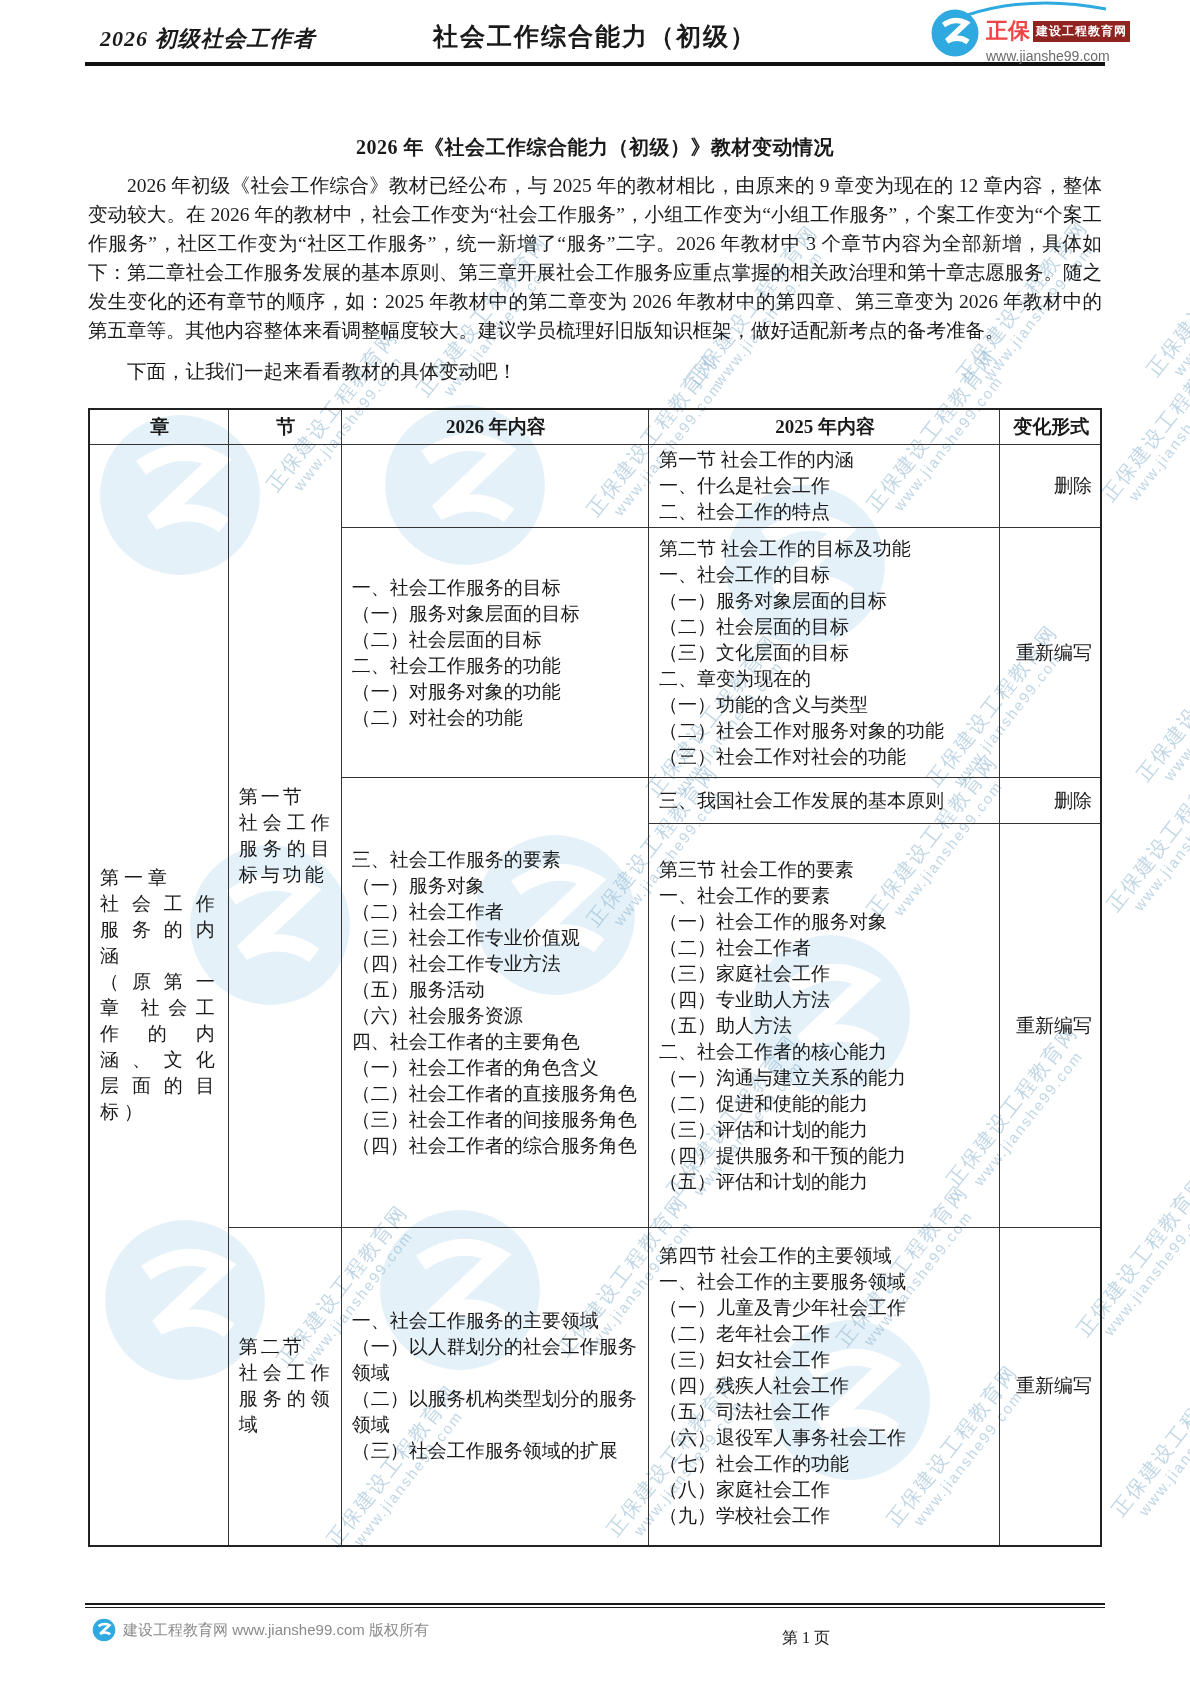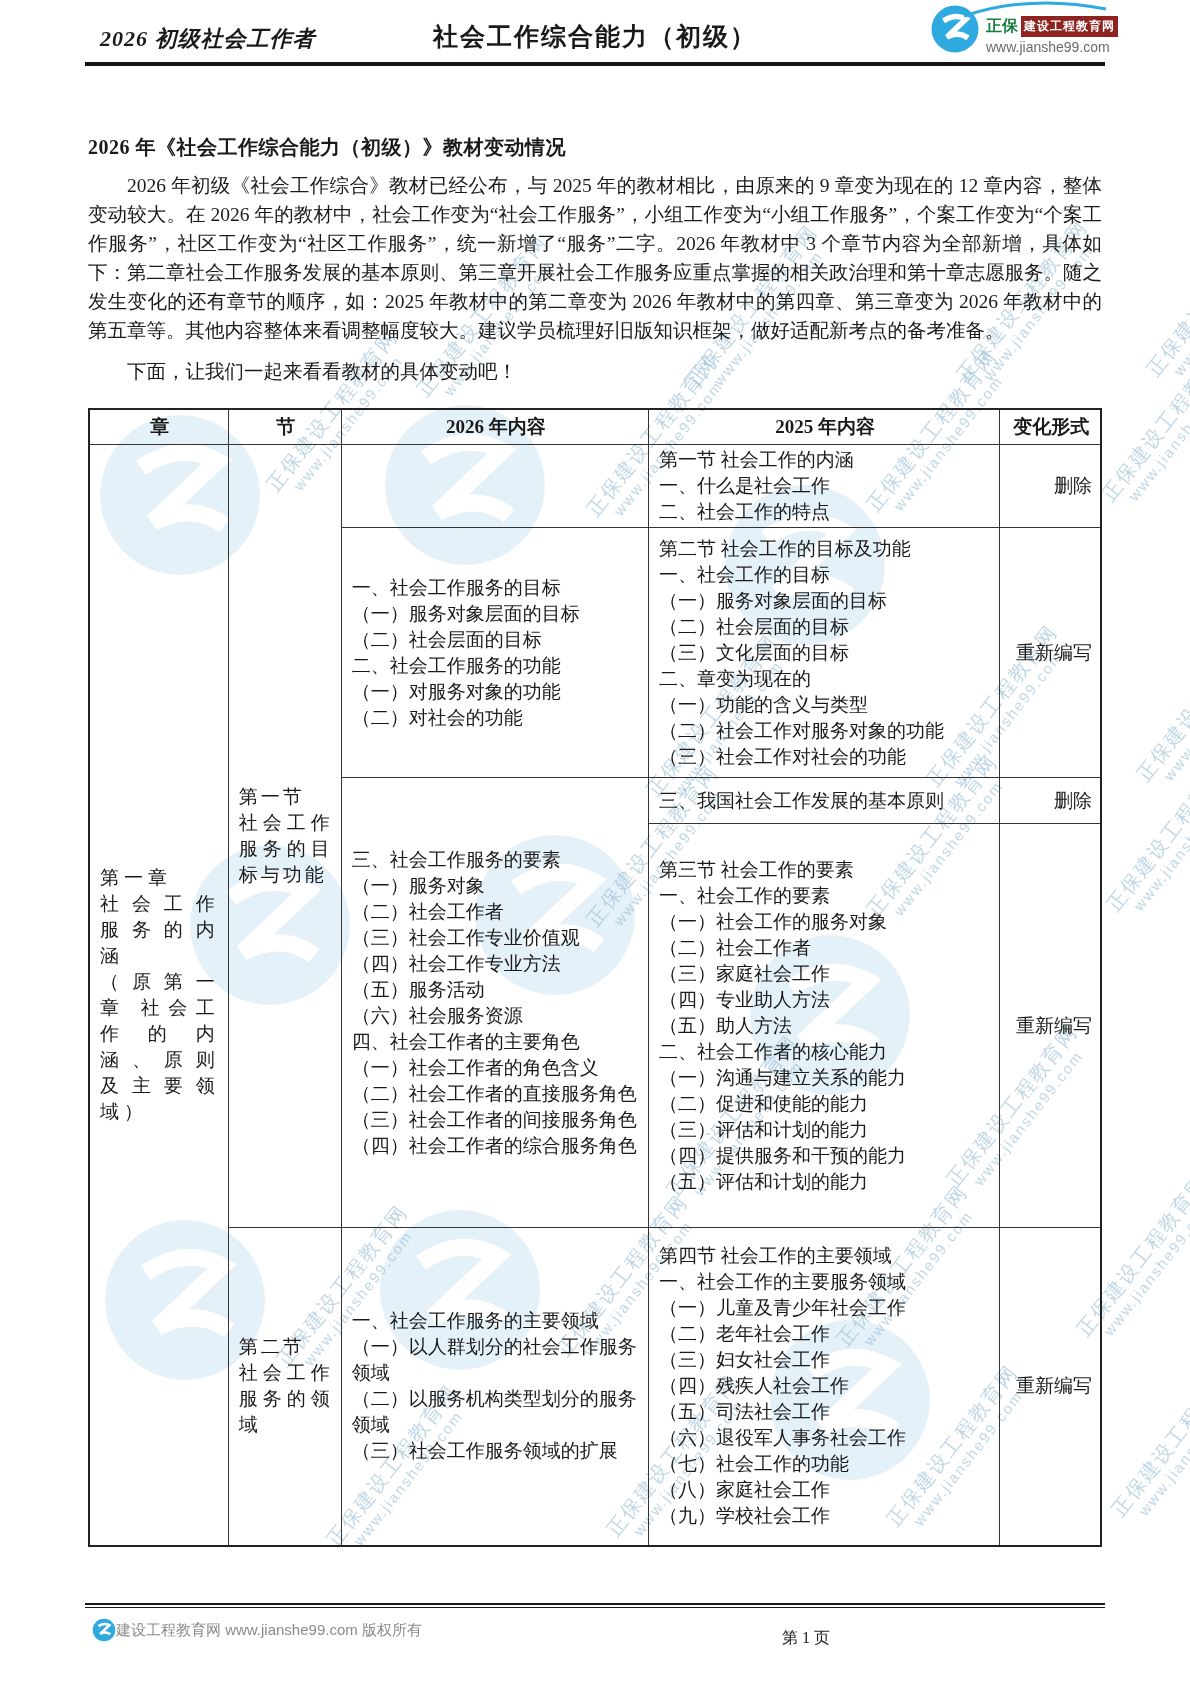--- a/index.html
+++ b/index.html
@@ -27,31 +27,31 @@
   }
   .h-center{
     position:absolute;left:50%;transform:translateX(-50%);top:20px;
     font-size:25px;font-weight:bold;letter-spacing:2px;
     font-family:"Liberation Sans","DejaVu Sans",sans-serif;
   }
   .h-logo{position:absolute;right:48px;top:2px;display:flex;align-items:center;gap:6px;width:212px;}
   .h-logo .arc{position:absolute;left:30px;top:-2px;}
   .logo-right{display:flex;flex-direction:column;margin-top:14px;}
   .logo-row1{display:flex;align-items:center;gap:3px;}
-  .brand-cn{color:#15803d;font-weight:bold;font-size:16px;font-family:"Liberation Sans",sans-serif;}
+  .brand-cn{color:#ef4444;font-weight:bold;font-size:22px;font-family:"Liberation Sans",sans-serif;}
   .brand-box{
     background:#8e2320;color:#fff;font-size:12px;font-weight:bold;padding:2px 3px;
     font-family:"Liberation Sans",sans-serif;letter-spacing:1px;
   }
   .brand-url{color:#6b6b6b;font-size:14px;margin-top:2px;font-family:"Liberation Sans",sans-serif;}
   .header-rule{margin:0 85px;border-top:4px solid #111;height:0;}
   
   main{margin:0 88px;}
   .page-title{
-    font-size:20px;font-weight:bold;margin:68px 0 10px 0;letter-spacing:.5px;
+    text-align:center;font-size:20px;font-weight:bold;margin:68px 0 10px 0;letter-spacing:.5px;
   }
   .para1{
     font-size:19.5px;line-height:29px;text-align:justify;margin:6px 0 2px 0;text-indent:2em;
   }
   .para2{font-size:19.5px;line-height:29px;margin:12px 0 0 0;text-indent:2em;}
   
   table.changes{
     border-collapse:collapse;margin-top:22px;width:1014px;table-layout:fixed;
     background:transparent;
   }
@@ -68,21 +68,21 @@
   td.cell-change{text-align:right;padding:2px 4px;}
   td.cell-2026-merged{vertical-align:top;padding-top:6px;}
   tr.r1{height:80px;} tr.r2{height:250px;} tr.r3{height:46px;}
   tr.r4{height:404px;} tr.r5{height:318px;}
   
   .footer-rule{
     position:absolute;left:85px;right:85px;top:1603px;height:2px;
     border-top:2px solid #1a1a1a;border-bottom:1px solid #1a1a1a;z-index:1;
   }
   .footer-left{
-    position:absolute;left:92px;top:1618px;display:flex;align-items:center;z-index:1;
+    position:absolute;left:92px;top:1618px;display:flex;align-items:center;gap:7px;z-index:1;
     color:#8a8a8a;font-size:15px;font-family:"Liberation Sans","DejaVu Sans",sans-serif;
   }
   .footer-page{position:absolute;left:782px;top:1628px;font-size:16px;z-index:1;}
 </style>
 </head>
 <body>
 
 <div class="wm-layer">
     <div class="wm-circle" style="left: 95px; top: 410px;"><svg viewBox="0 0 100 100" width="170" height="170">
         <circle cx="50" cy="50" r="47" fill="#cfe6f5"></circle>
@@ -262,21 +262,21 @@
           <th>2026 年内容</th>
           <th>2025 年内容</th>
           <th>变化形式</th>
         </tr>
       </thead>
       <tbody>
         <tr class="r1">
           <td class="cell-chapter" rowspan="5">
               <div>第一章</div>
               <div>社会工作服务的内涵</div>
-              <div>（原第一章 社会工作的内涵、原则及主要领域）</div>
+              <div>（原第一章 社会工作的内涵、文化层面的目标）</div>
             </td>
           <td class="cell-section" rowspan="4">
               <div>第一节</div>
               <div>社会工作服务的目标与功能</div>
             </td>
           <td></td>
           <td>
               <div>第一节 社会工作的内涵</div>
               <div>一、什么是社会工作</div>
               <div>二、社会工作的特点</div>

